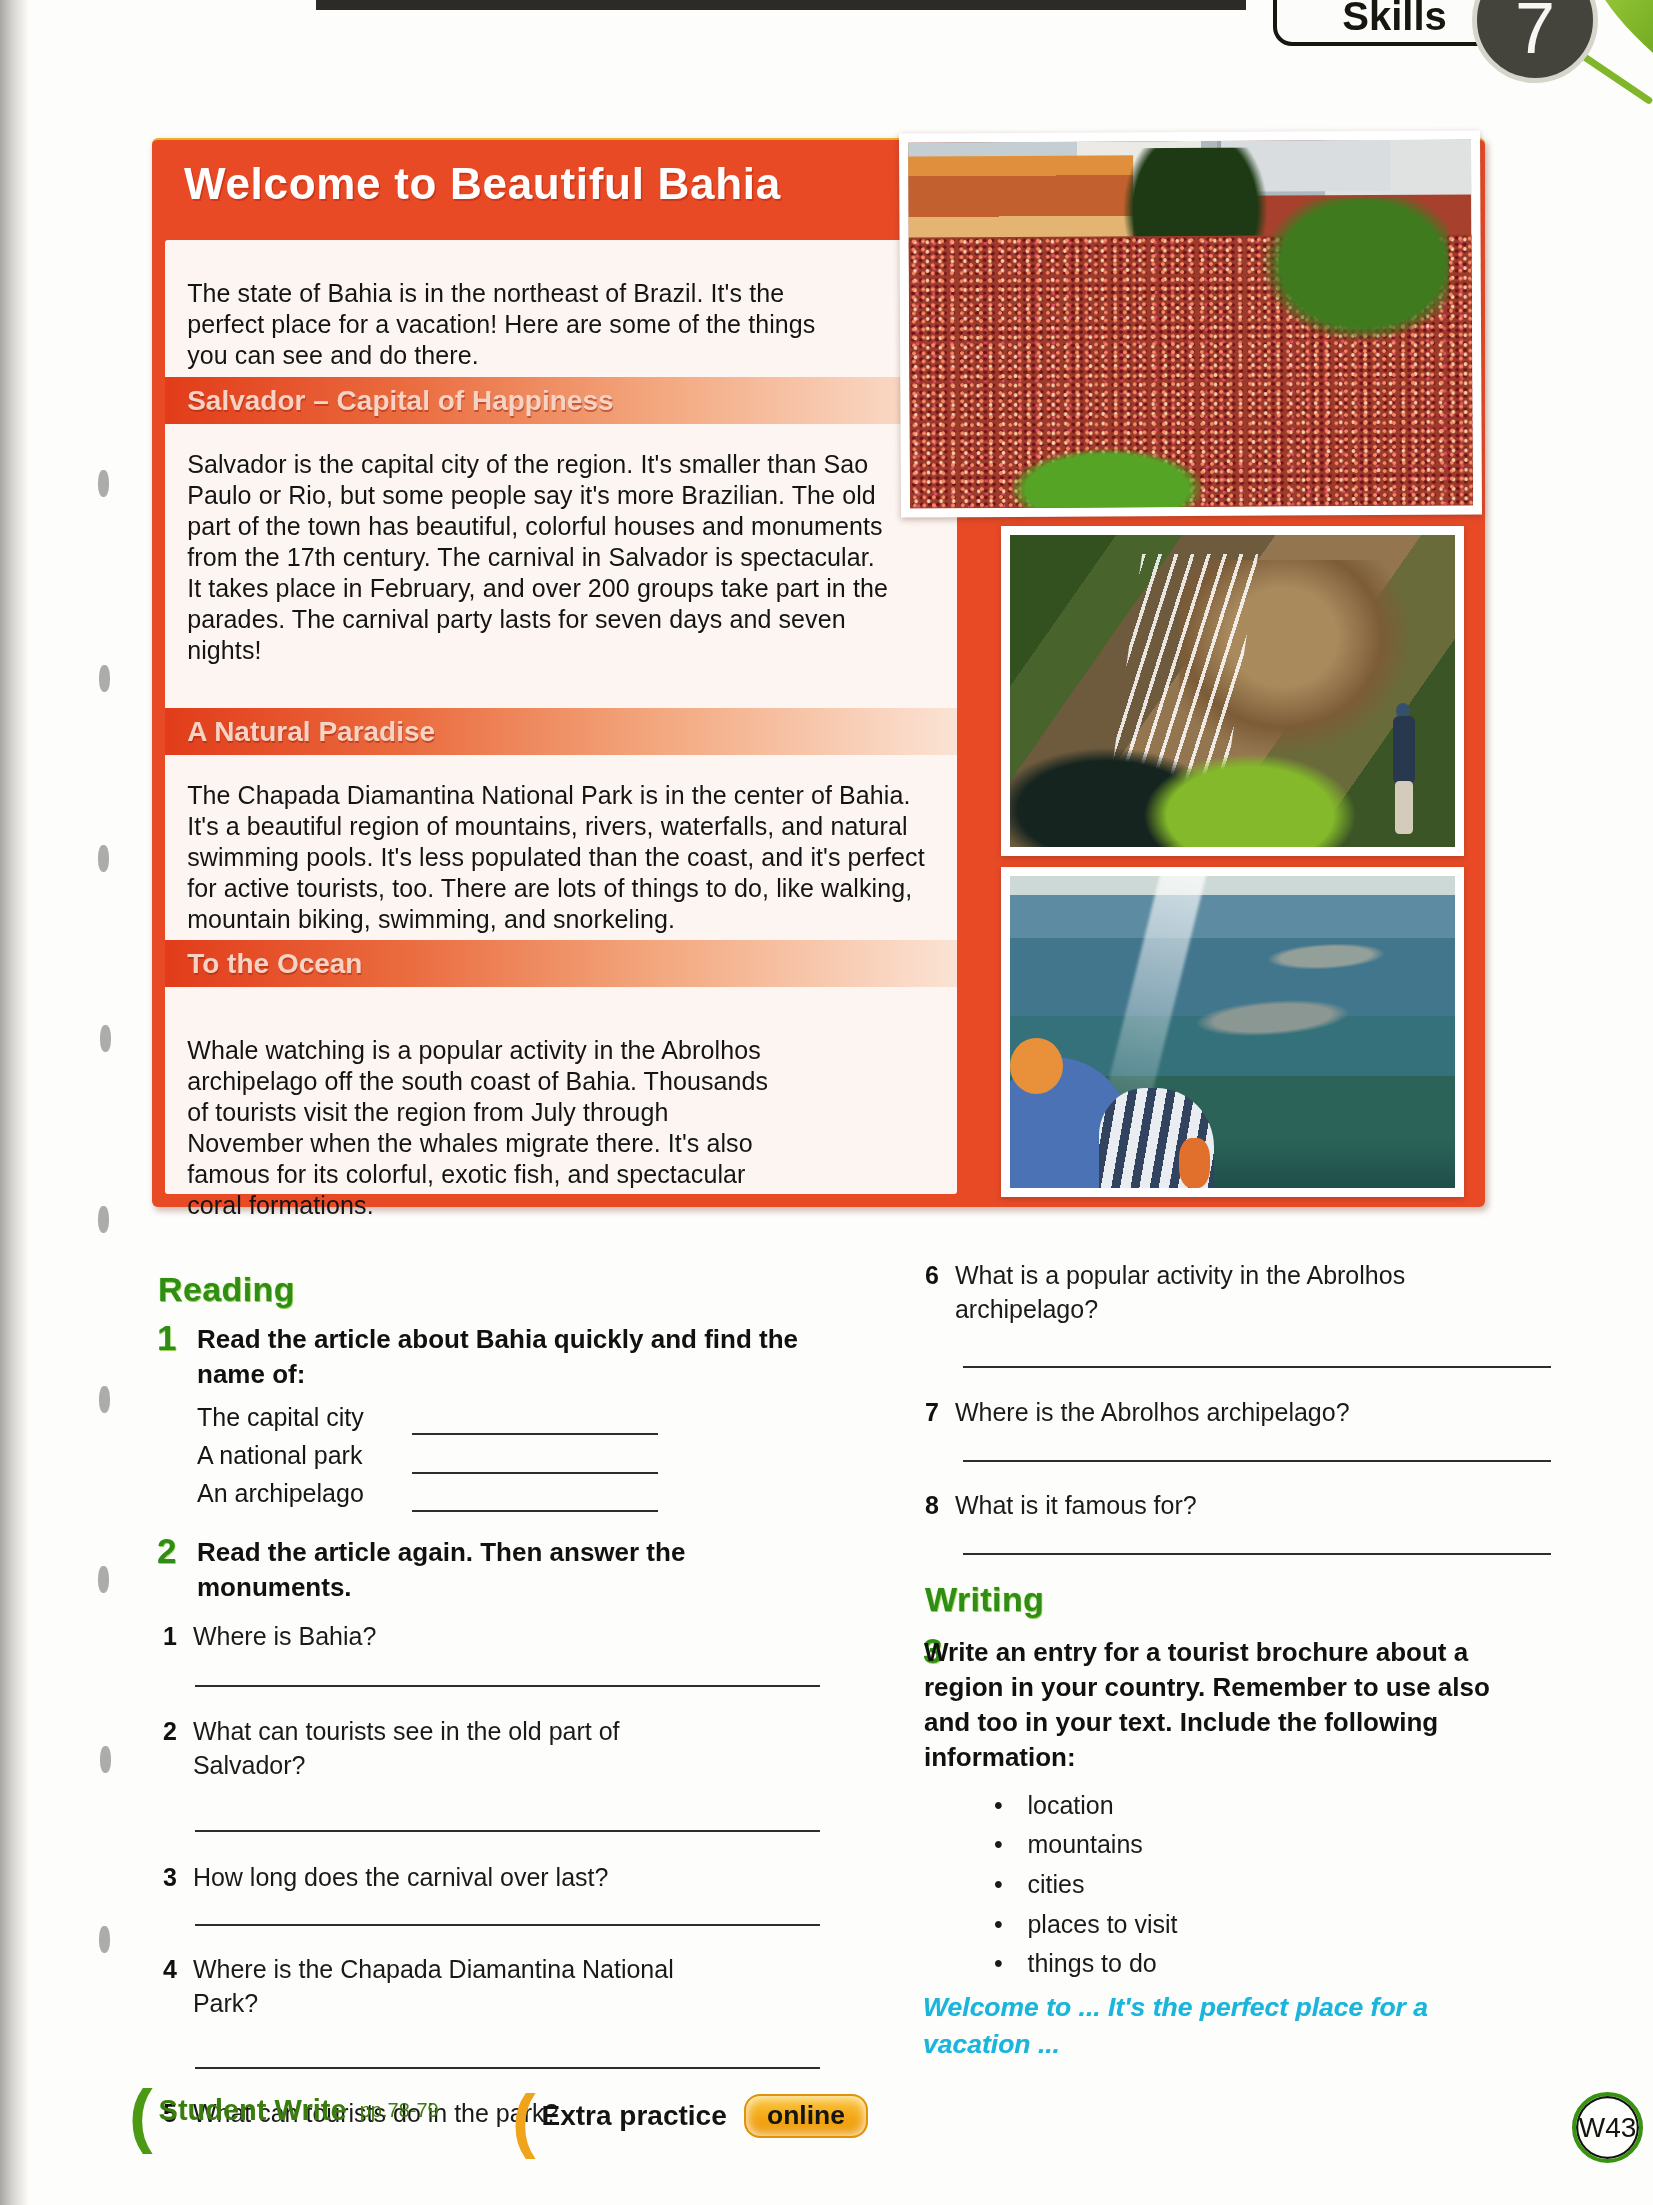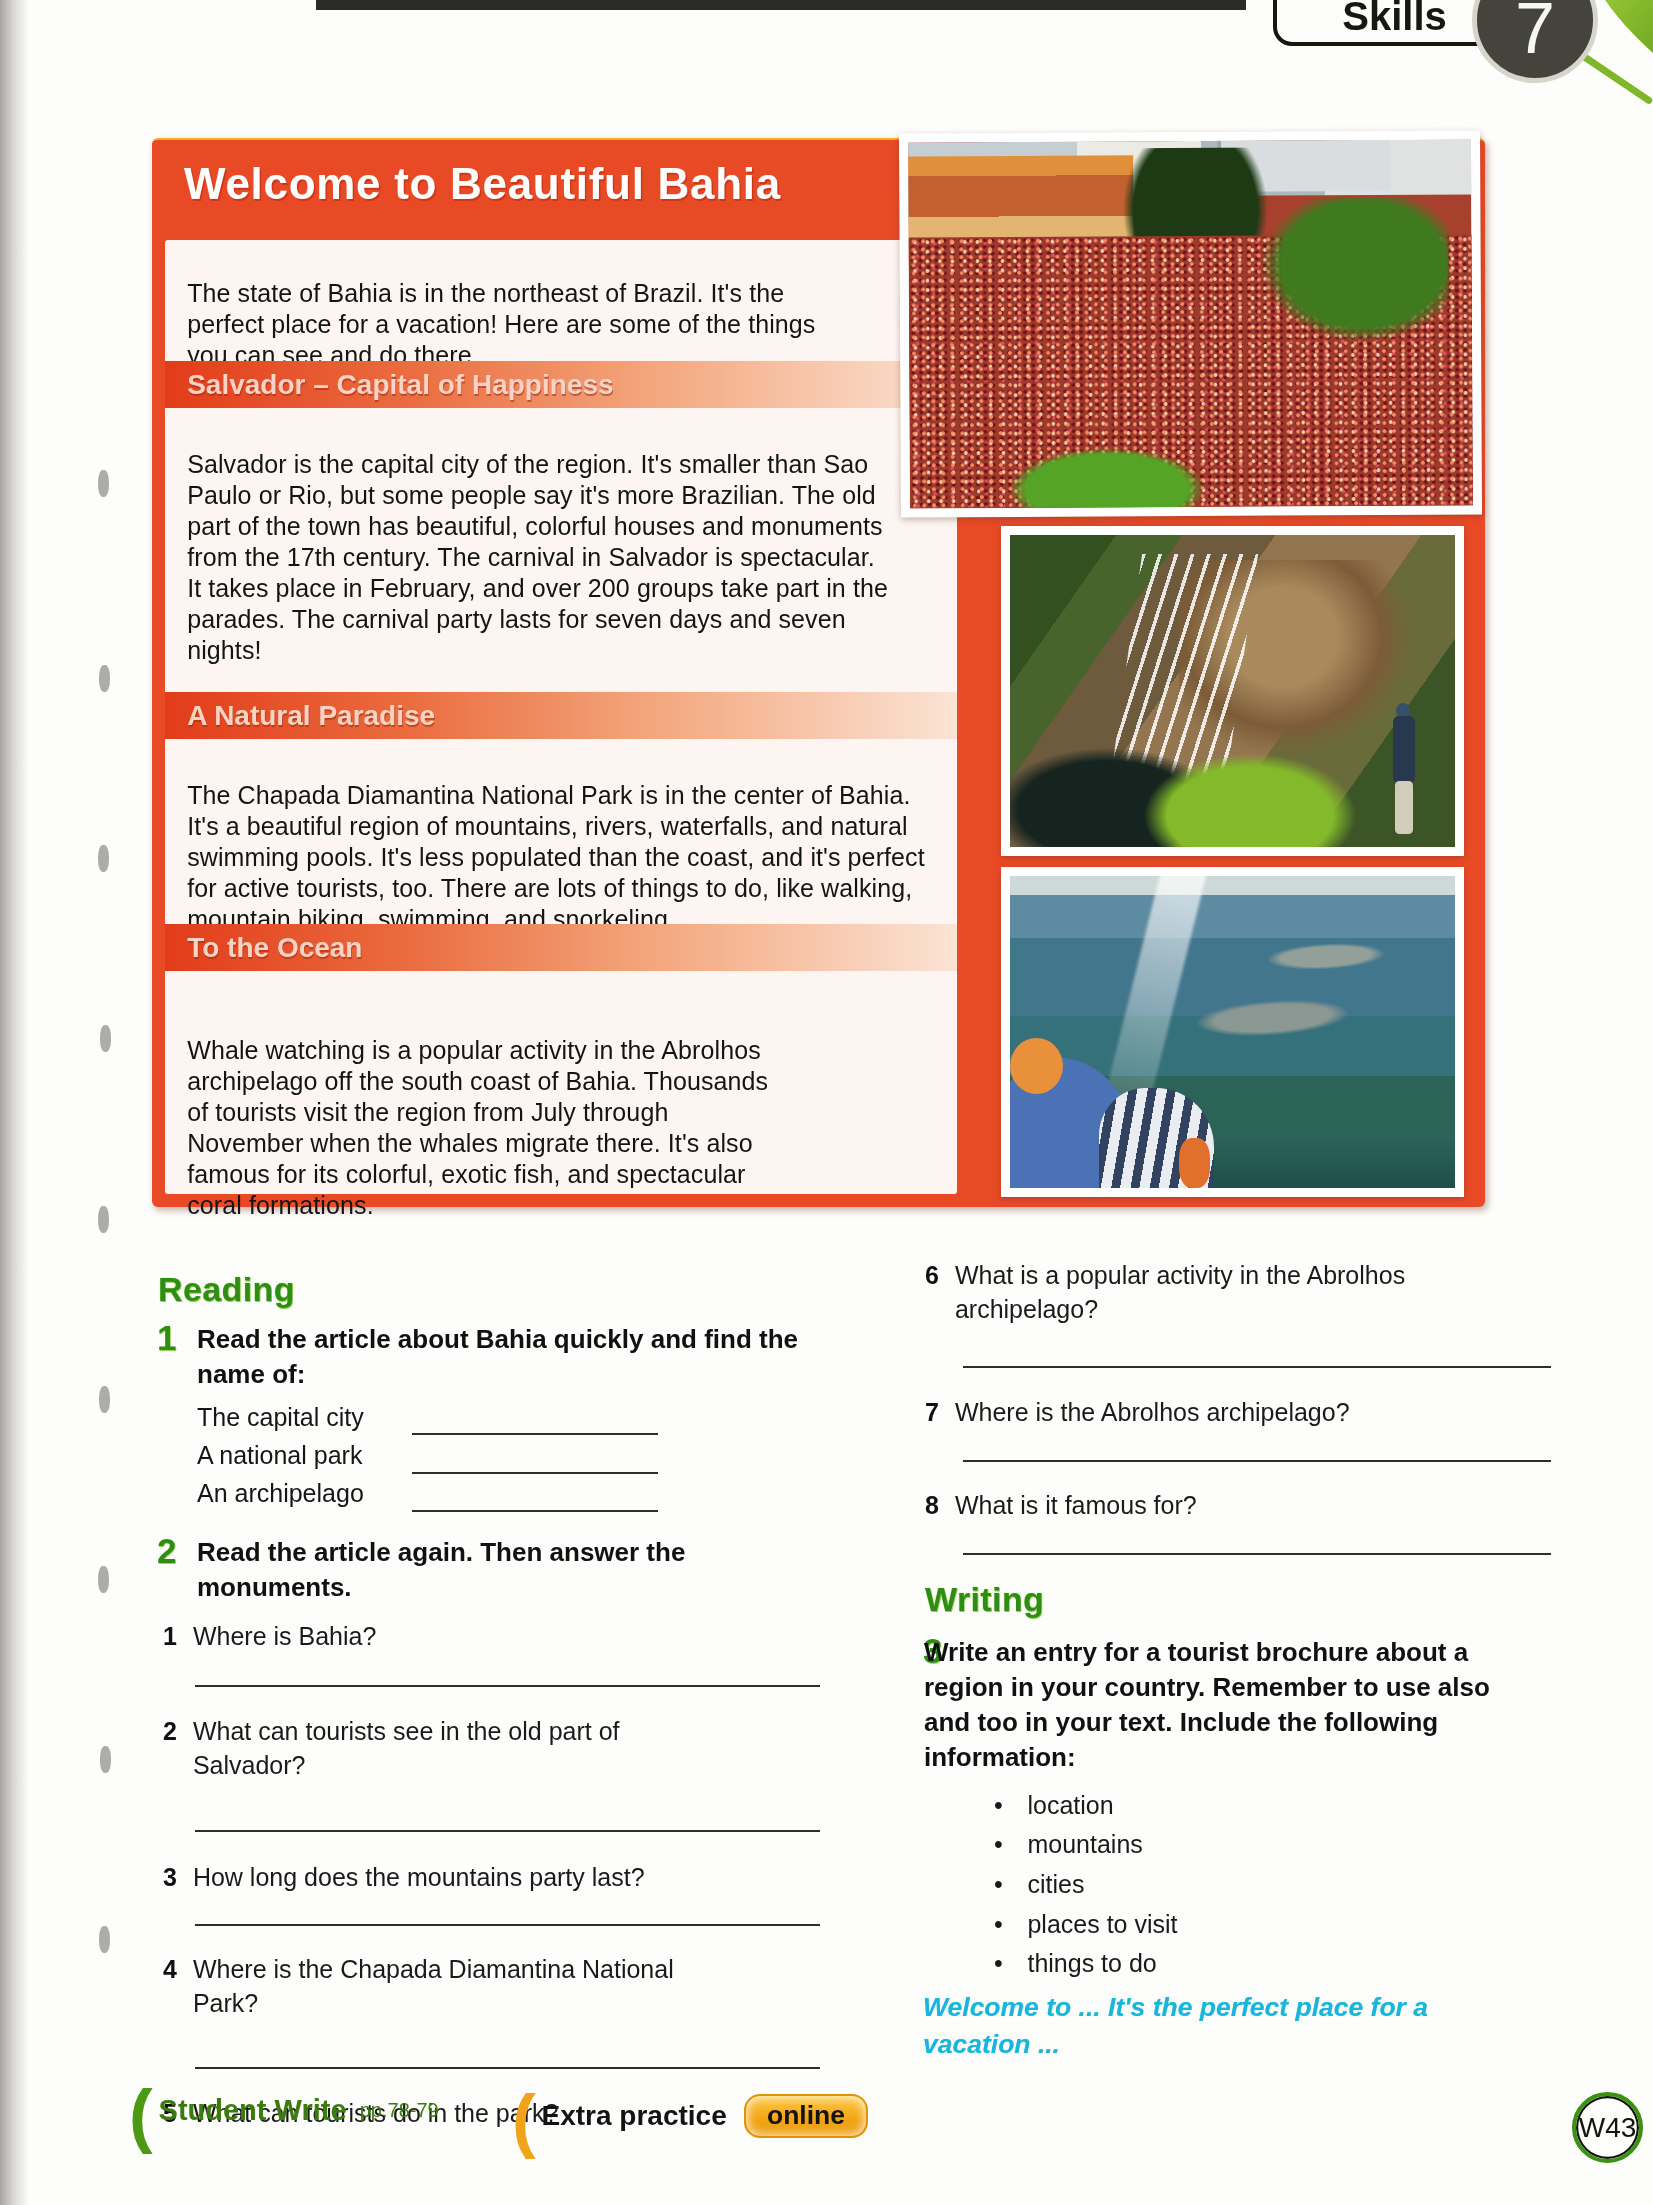--- a/index.html
+++ b/index.html
@@ -29,21 +29,21 @@
     border-radius:5.9px;border-top:2.9px solid #eeb123;box-shadow:2.2px 3.7px 5.9px rgba(120,60,40,.35);}
   .article-title{position:absolute;left:32px;top:19px;font-size:44px;font-weight:bold;color:#ffffff;
     letter-spacing:0.7px;text-shadow:1.5px 2.2px 0 rgba(150,20,0,.35);}
   .article-panel{position:absolute;left:13.2px;top:100px;width:792px;height:954px;background:#fdf5f1;
     border-radius:2.9px;}
   .article-par{position:absolute;left:22px;font-size:25px;line-height:31px;letter-spacing:0.1px;
     font-weight:500;color:#141414;}
   .band{position:absolute;left:0;width:792px;height:47px;box-sizing:border-box;
     background:linear-gradient(90deg,#e23c1a 0%,#ea6b3e 30%,#f3a77e 62%,#fbe3d4 100%);
     display:flex;align-items:center;padding-left:22px;font-size:28px;font-weight:bold;
-    color:#f6d3c4;text-shadow:0.7px 1.5px 0 rgba(160,40,15,.55);}
+    color:#f6d3c4;text-shadow:0.7px 1.5px 0 rgba(160,40,15,.55);margin-top:16px;}
 
   
   .photo{position:absolute;background:#fff;padding:8.8px;box-shadow:0 2.2px 5.9px rgba(90,50,40,.35);}
   .photo-inner{position:relative;width:100%;height:100%;overflow:hidden;}
   
   .c-base{position:absolute;inset:0;background:#a7402d;}
   .c-sky{position:absolute;left:0;top:0;width:100%;height:15%;
     background:linear-gradient(90deg,#c5cfd3 0 30%,#eceae4 30% 52%,#aeb9bf 52% 74%,#dfe2e0 74% 100%);}
   .c-bld{position:absolute;left:0;top:4%;width:40%;height:30%;
     background:linear-gradient(180deg,#e0903d 0 18%,#c2602f 18% 55%,#e3b472 55% 78%,#b65a2c 78% 100%);}
@@ -224,21 +224,21 @@
   <div class="answer-line" style="left:195px;top:1685px;width:625px;"></div>
 
   <div class="q" style="left:163px;top:1714px;">
     <span class="q-num">2</span>
     <span class="q-text" style="width:500px;">What can tourists see in the old part of Salvador?</span>
   </div>
   <div class="answer-line" style="left:195px;top:1830px;width:625px;"></div>
 
   <div class="q" style="left:163px;top:1860px;">
     <span class="q-num">3</span>
-    <span class="q-text" style="width:529px;">How long does the mountains party last?</span>
+    <span class="q-text" style="width:529px;">How long does the carnival over last?</span>
   </div>
   <div class="answer-line" style="left:195px;top:1924px;width:625px;"></div>
 
   <div class="q" style="left:163px;top:1952px;">
     <span class="q-num">4</span>
     <span class="q-text" style="width:485px;">Where is the Chapada Diamantina National Park?</span>
   </div>
   <div class="answer-line" style="left:195px;top:2067px;width:625px;"></div>
 
   <div class="q" style="left:163px;top:2096px;">

